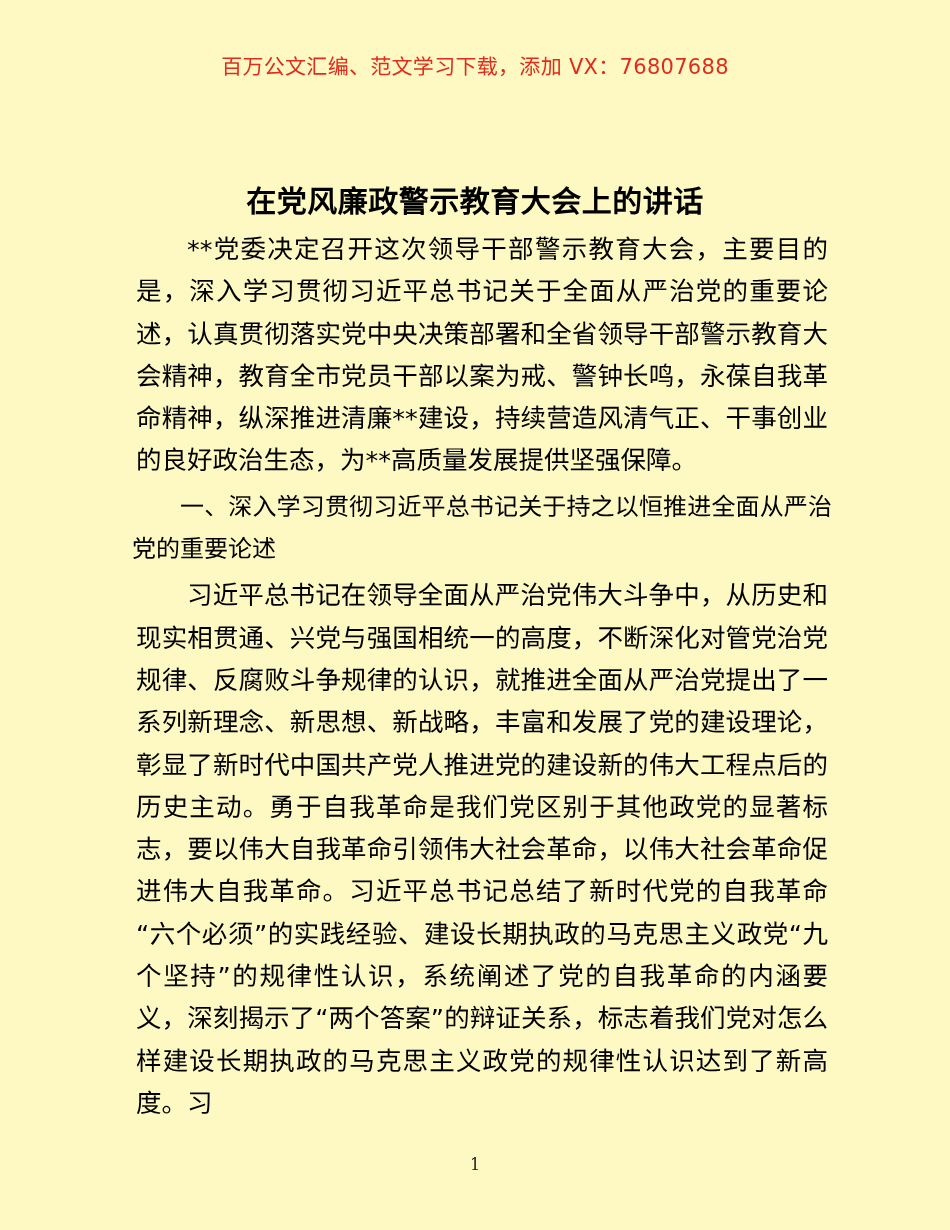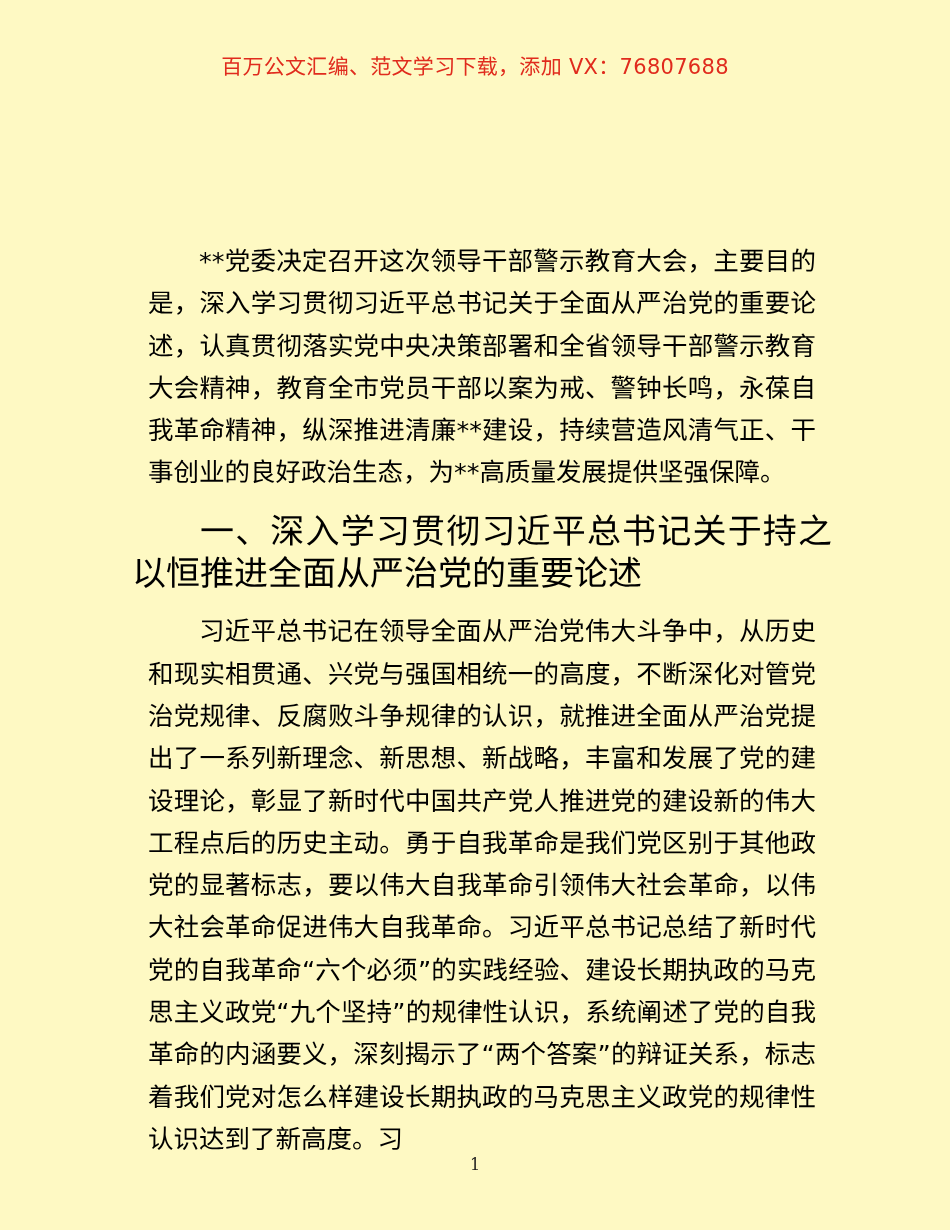--- a/index.html
+++ b/index.html
@@ -59,31 +59,31 @@
     left: 132px;
     width: 700px;
   }
 
   .para {
     font-size: 25.5px;
     line-height: 42.3px;
     text-align: justify;
     text-justify: inter-ideograph;
     text-align-last: left;
-    margin: 16px;
+    margin: 4px;
     letter-spacing: 0px;
     word-break: break-all;
   }
 
   .para.indent {
     text-indent: 2em;
   }
 
   .heading {
-    font-size: 34px;
+    font-size: 24px;
     line-height: 42.3px;
     text-align: justify;
     text-justify: inter-ideograph;
     text-align-last: left;
     text-indent: 2em;
     margin: 0;
     font-weight: 400;
     word-break: break-all;
   }
 
@@ -100,20 +100,21 @@
     color: #1a1a1a;
   }
 </style>
 </head>
 <body>
 
 <div class="page">
 
   <div class="promo-header" style="color: rgb(224, 43, 29);">百万公文汇编、范文学习下载，添加 VX：76807688</div>
 
+  <h1 class="doc-title">在党风廉政警示教育大会上的讲话</h1>
 
   <div class="body-block">
 
     <p class="para indent">**党委决定召开这次领导干部警示教育大会，主要目的是，深入学习贯彻习近平总书记关于全面从严治党的重要论述，认真贯彻落实党中央决策部署和全省领导干部警示教育大会精神，教育全市党员干部以案为戒、警钟长鸣，永葆自我革命精神，纵深推进清廉**建设，持续营造风清气正、干事创业的良好政治生态，为**高质量发展提供坚强保障。</p>
 
     <p class="heading">一、深入学习贯彻习近平总书记关于持之以恒推进全面从严治党的重要论述</p>
 
     <p class="para indent">习近平总书记在领导全面从严治党伟大斗争中，从历史和现实相贯通、兴党与强国相统一的高度，不断深化对管党治党规律、反腐败斗争规律的认识，就推进全面从严治党提出了一系列新理念、新思想、新战略，丰富和发展了党的建设理论，彰显了新时代中国共产党人推进党的建设新的伟大工程点后的历史主动。勇于自我革命是我们党区别于其他政党的显著标志，要以伟大自我革命引领伟大社会革命，以伟大社会革命促进伟大自我革命。习近平总书记总结了新时代党的自我革命“六个必须”的实践经验、建设长期执政的马克思主义政党“九个坚持”的规律性认识，系统阐述了党的自我革命的内涵要义，深刻揭示了“两个答案”的辩证关系，标志着我们党对怎么样建设长期执政的马克思主义政党的规律性认识达到了新高度。习</p>
 
   </div>

